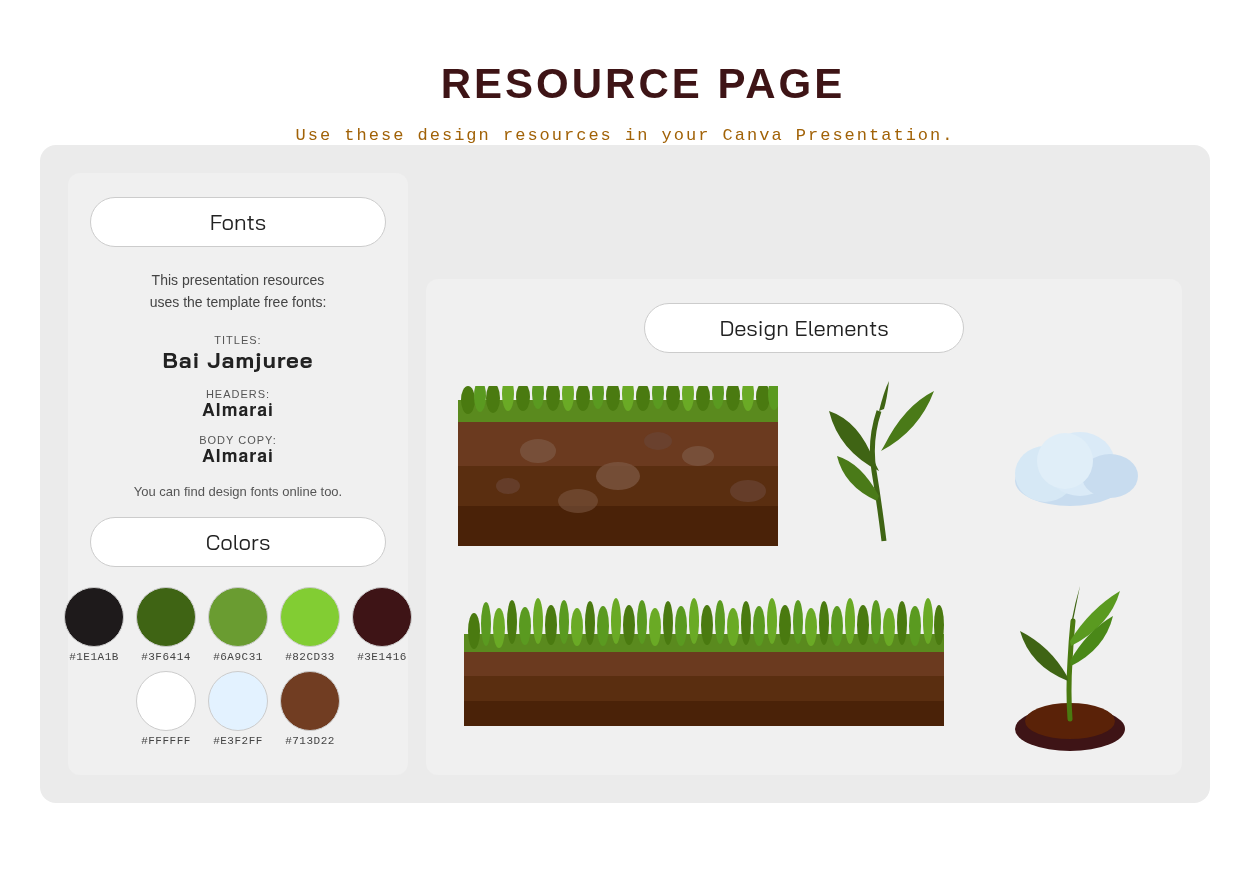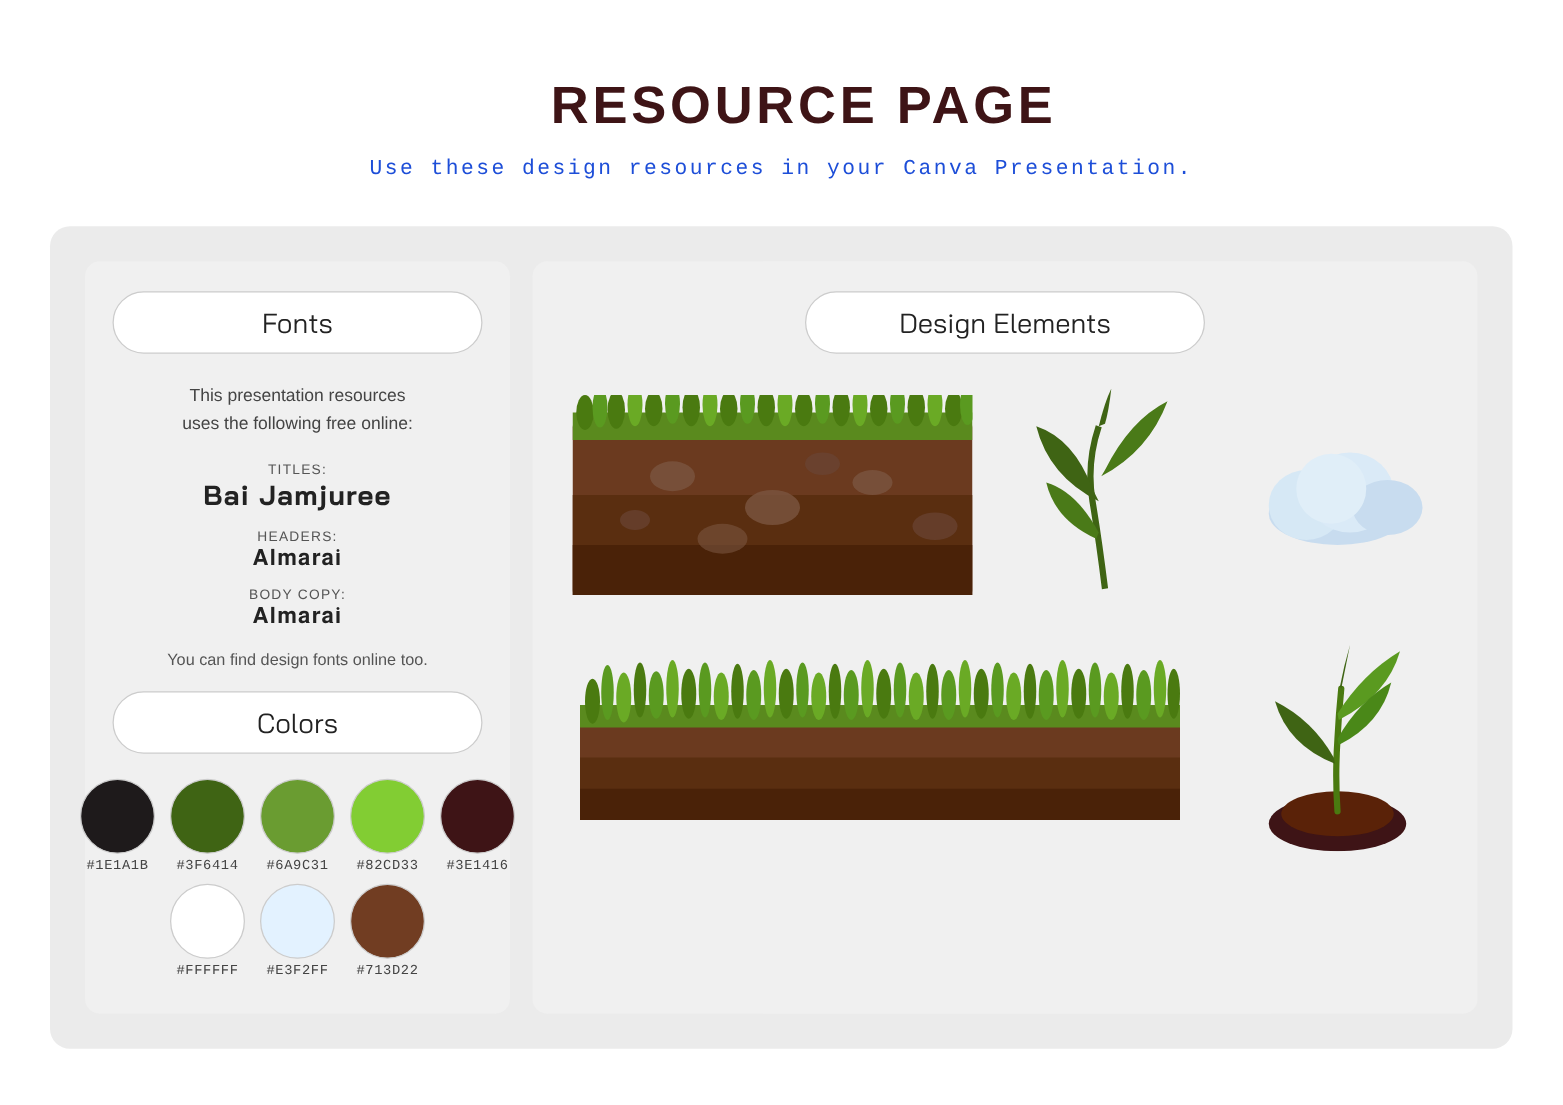--- a/index.html
+++ b/index.html
@@ -18,33 +18,33 @@
       font-weight: 900;
       color: #3E1416;
       letter-spacing: 3px;
       text-transform: uppercase;
       margin-bottom: 18px;
       font-family: 'Arial Black', 'Impact', sans-serif;
       margin-left: 36px;
     }
     .page-subtitle {
       font-size: 17px;
-      color: #1d4ed8;
+      color: #a16207;
       letter-spacing: 2px;
-      margin-bottom: 36px;
       font-family: 'Courier New', monospace;
     }
     .main-container {
       display: flex;
       gap: 18px;
       width: 100%;
       max-width: 1170px;
       background: #ebebeb;
       border-radius: 16px;
       padding: 28px;
+      align-items: flex-end;
     }
     .left-panel {
       background: #f0f0f0;
       border-radius: 12px;
       padding: 24px 22px;
       width: 340px;
       min-width: 320px;
       flex-shrink: 0;
       display: flex;
       flex-direction: column;
@@ -213,21 +213,21 @@
 
 <h1 class="page-title">RESOURCE PAGE</h1>
 <p class="page-subtitle">Use these design resources in your Canva Presentation.</p>
 
 <div class="main-container">
 
   <div class="left-panel">
     <div class="section-label-box">Fonts</div>
     <div class="fonts-description">
       <span>This presentation resources</span><br>
-      <span>uses the following free online:</span>
+      <span>uses the template free fonts:</span>
     </div>
     <div class="font-entry">
       <div class="label">TITLES:</div>
       <div class="font-name bai">Bai Jamjuree</div>
     </div>
     <div class="font-entry">
       <div class="label">HEADERS:</div>
       <div class="font-name almarai">Almarai</div>
     </div>
     <div class="font-entry">

